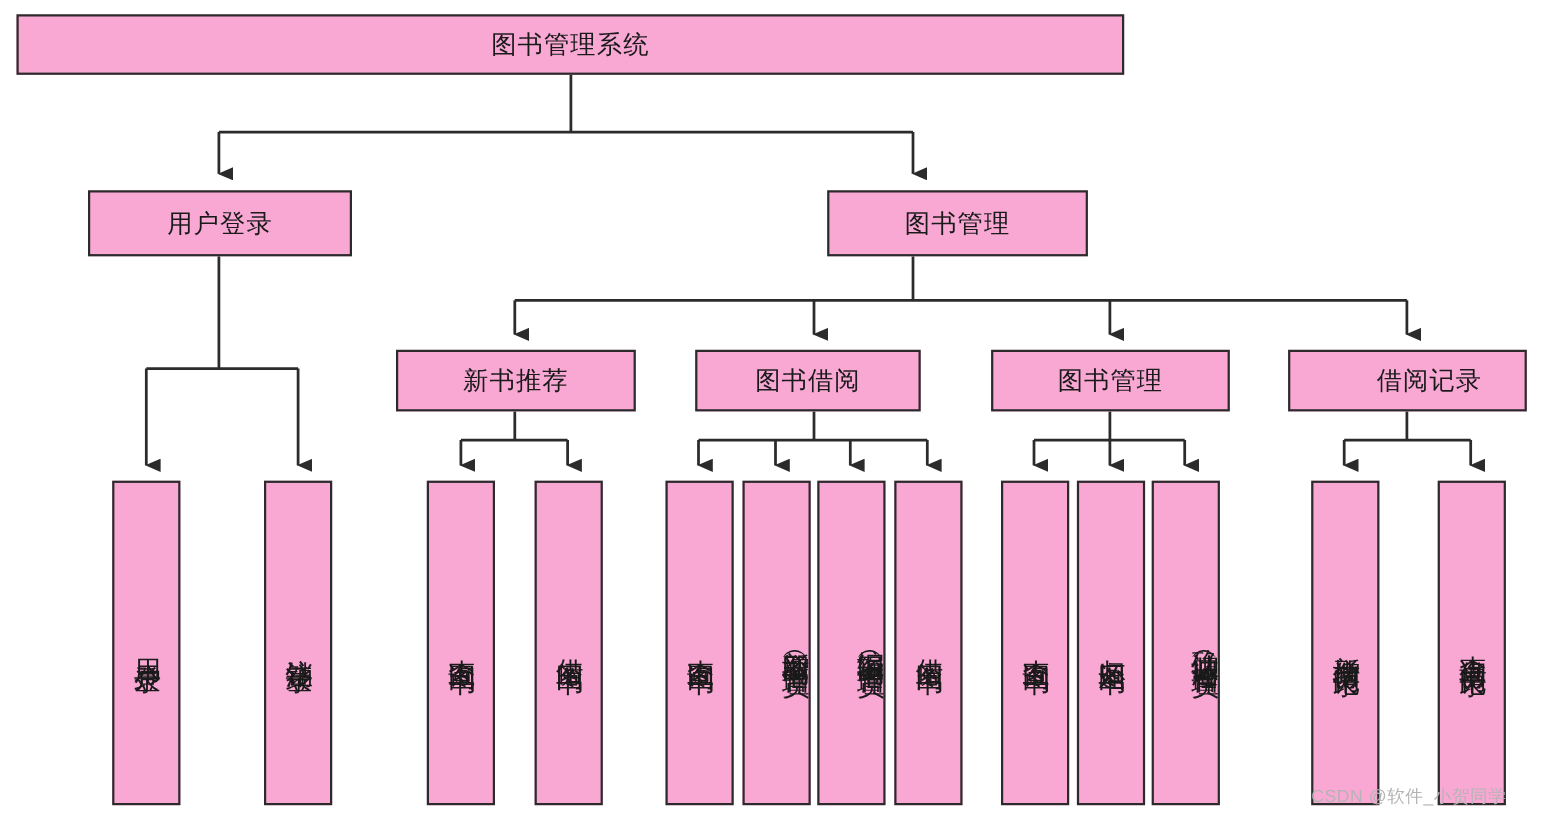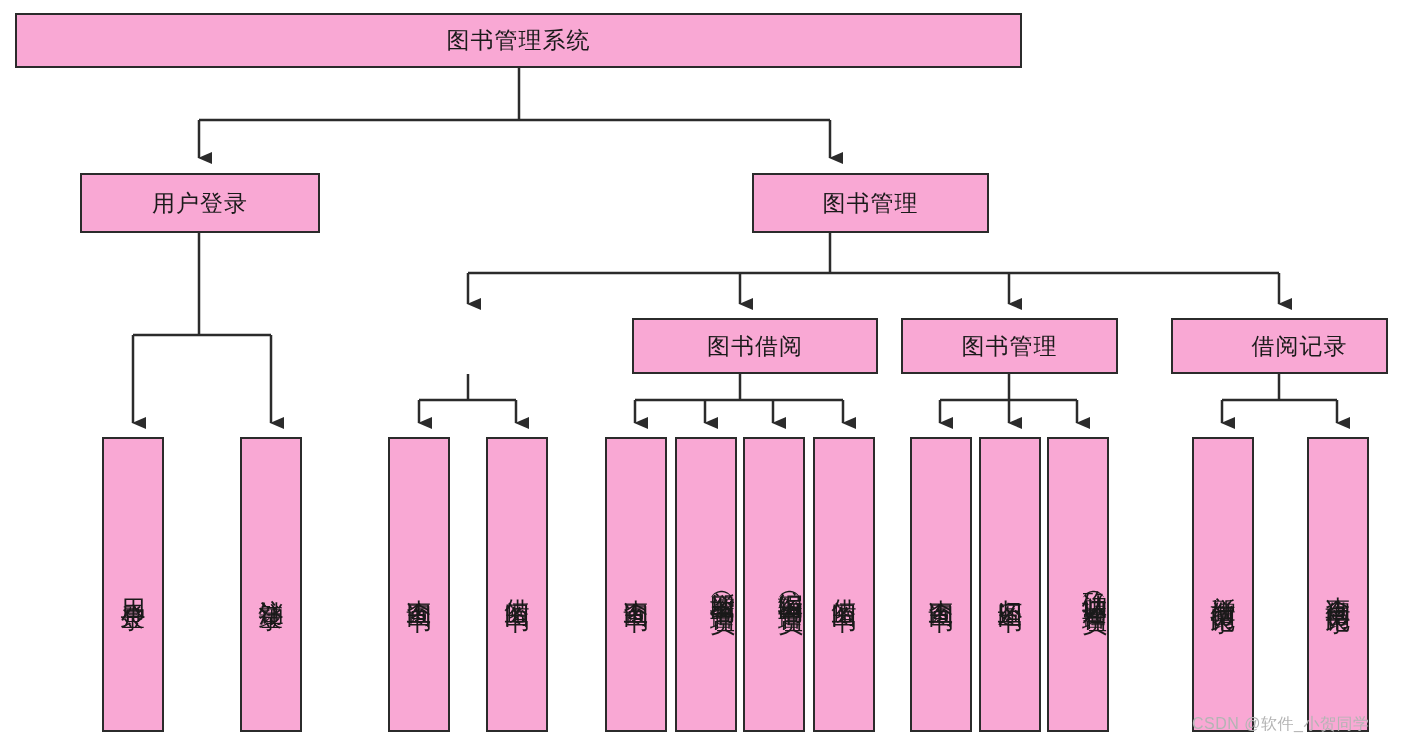--- a/index.html
+++ b/index.html
@@ -130,21 +130,24 @@
     <span class="node-label">图书管理系统</span>
   </div>
 
   <div class="node horiz" style="left:80px; top:173px; width:240px; height:60px;">
     <span class="node-label">用户登录</span>
   </div>
   <div class="node horiz" style="left:752px; top:173px; width:237px; height:60px;">
     <span class="node-label">图书管理</span>
   </div>
 
-  <div class="node horiz" style="left:632px; top:318px; width:246px; height:56px;">
+  <div class="node horiz" style="left:360px; top:318px; width:218px; height:56px;">
+    <span class="node-label">新书推荐</span>
+  </div>
+  <div class="node horiz" style="left:632px; top:318px; width:205px; height:56px;">
     <span class="node-label">图书借阅</span>
   </div>
   <div class="node horiz" style="left:901px; top:318px; width:217px; height:56px;">
     <span class="node-label">图书管理</span>
   </div>
   <div class="node horiz" style="left:1171px; top:318px; width:217px; height:56px;padding-left:40px;">
     <span class="node-label">借阅记录</span>
   </div>
 
   <div class="node vert centerv" style="left:102px; top:437px; width:62px; height:295px;">

